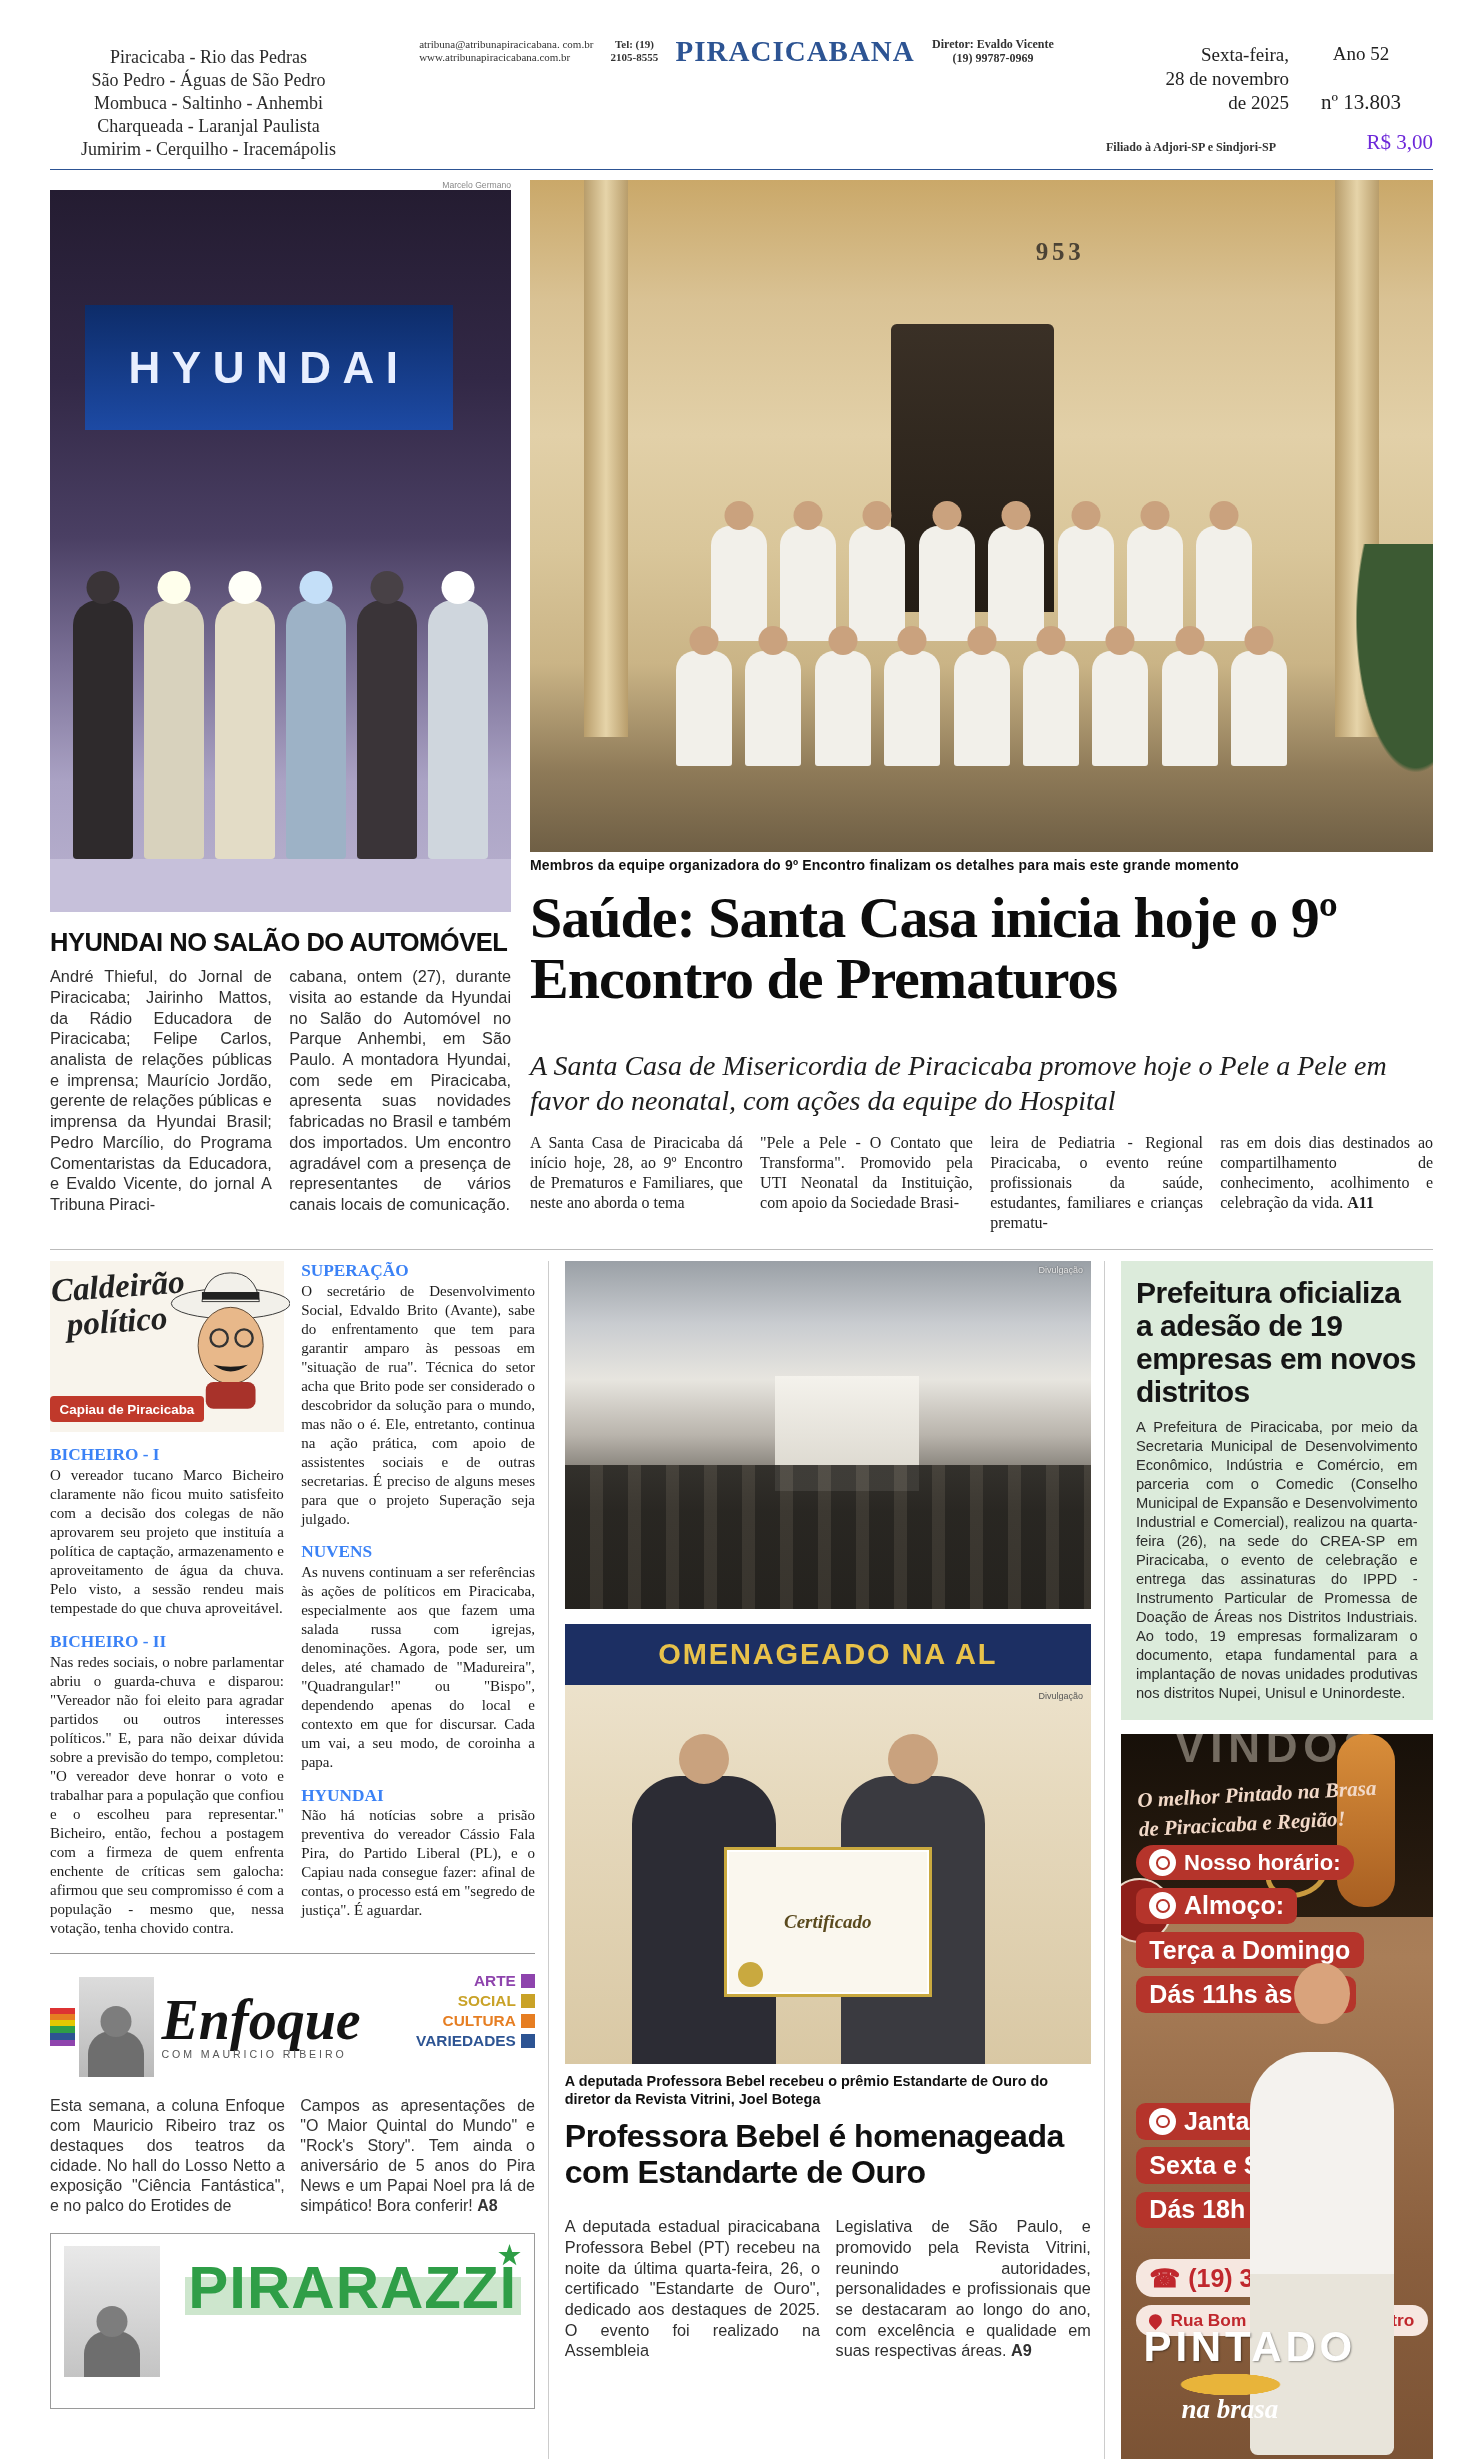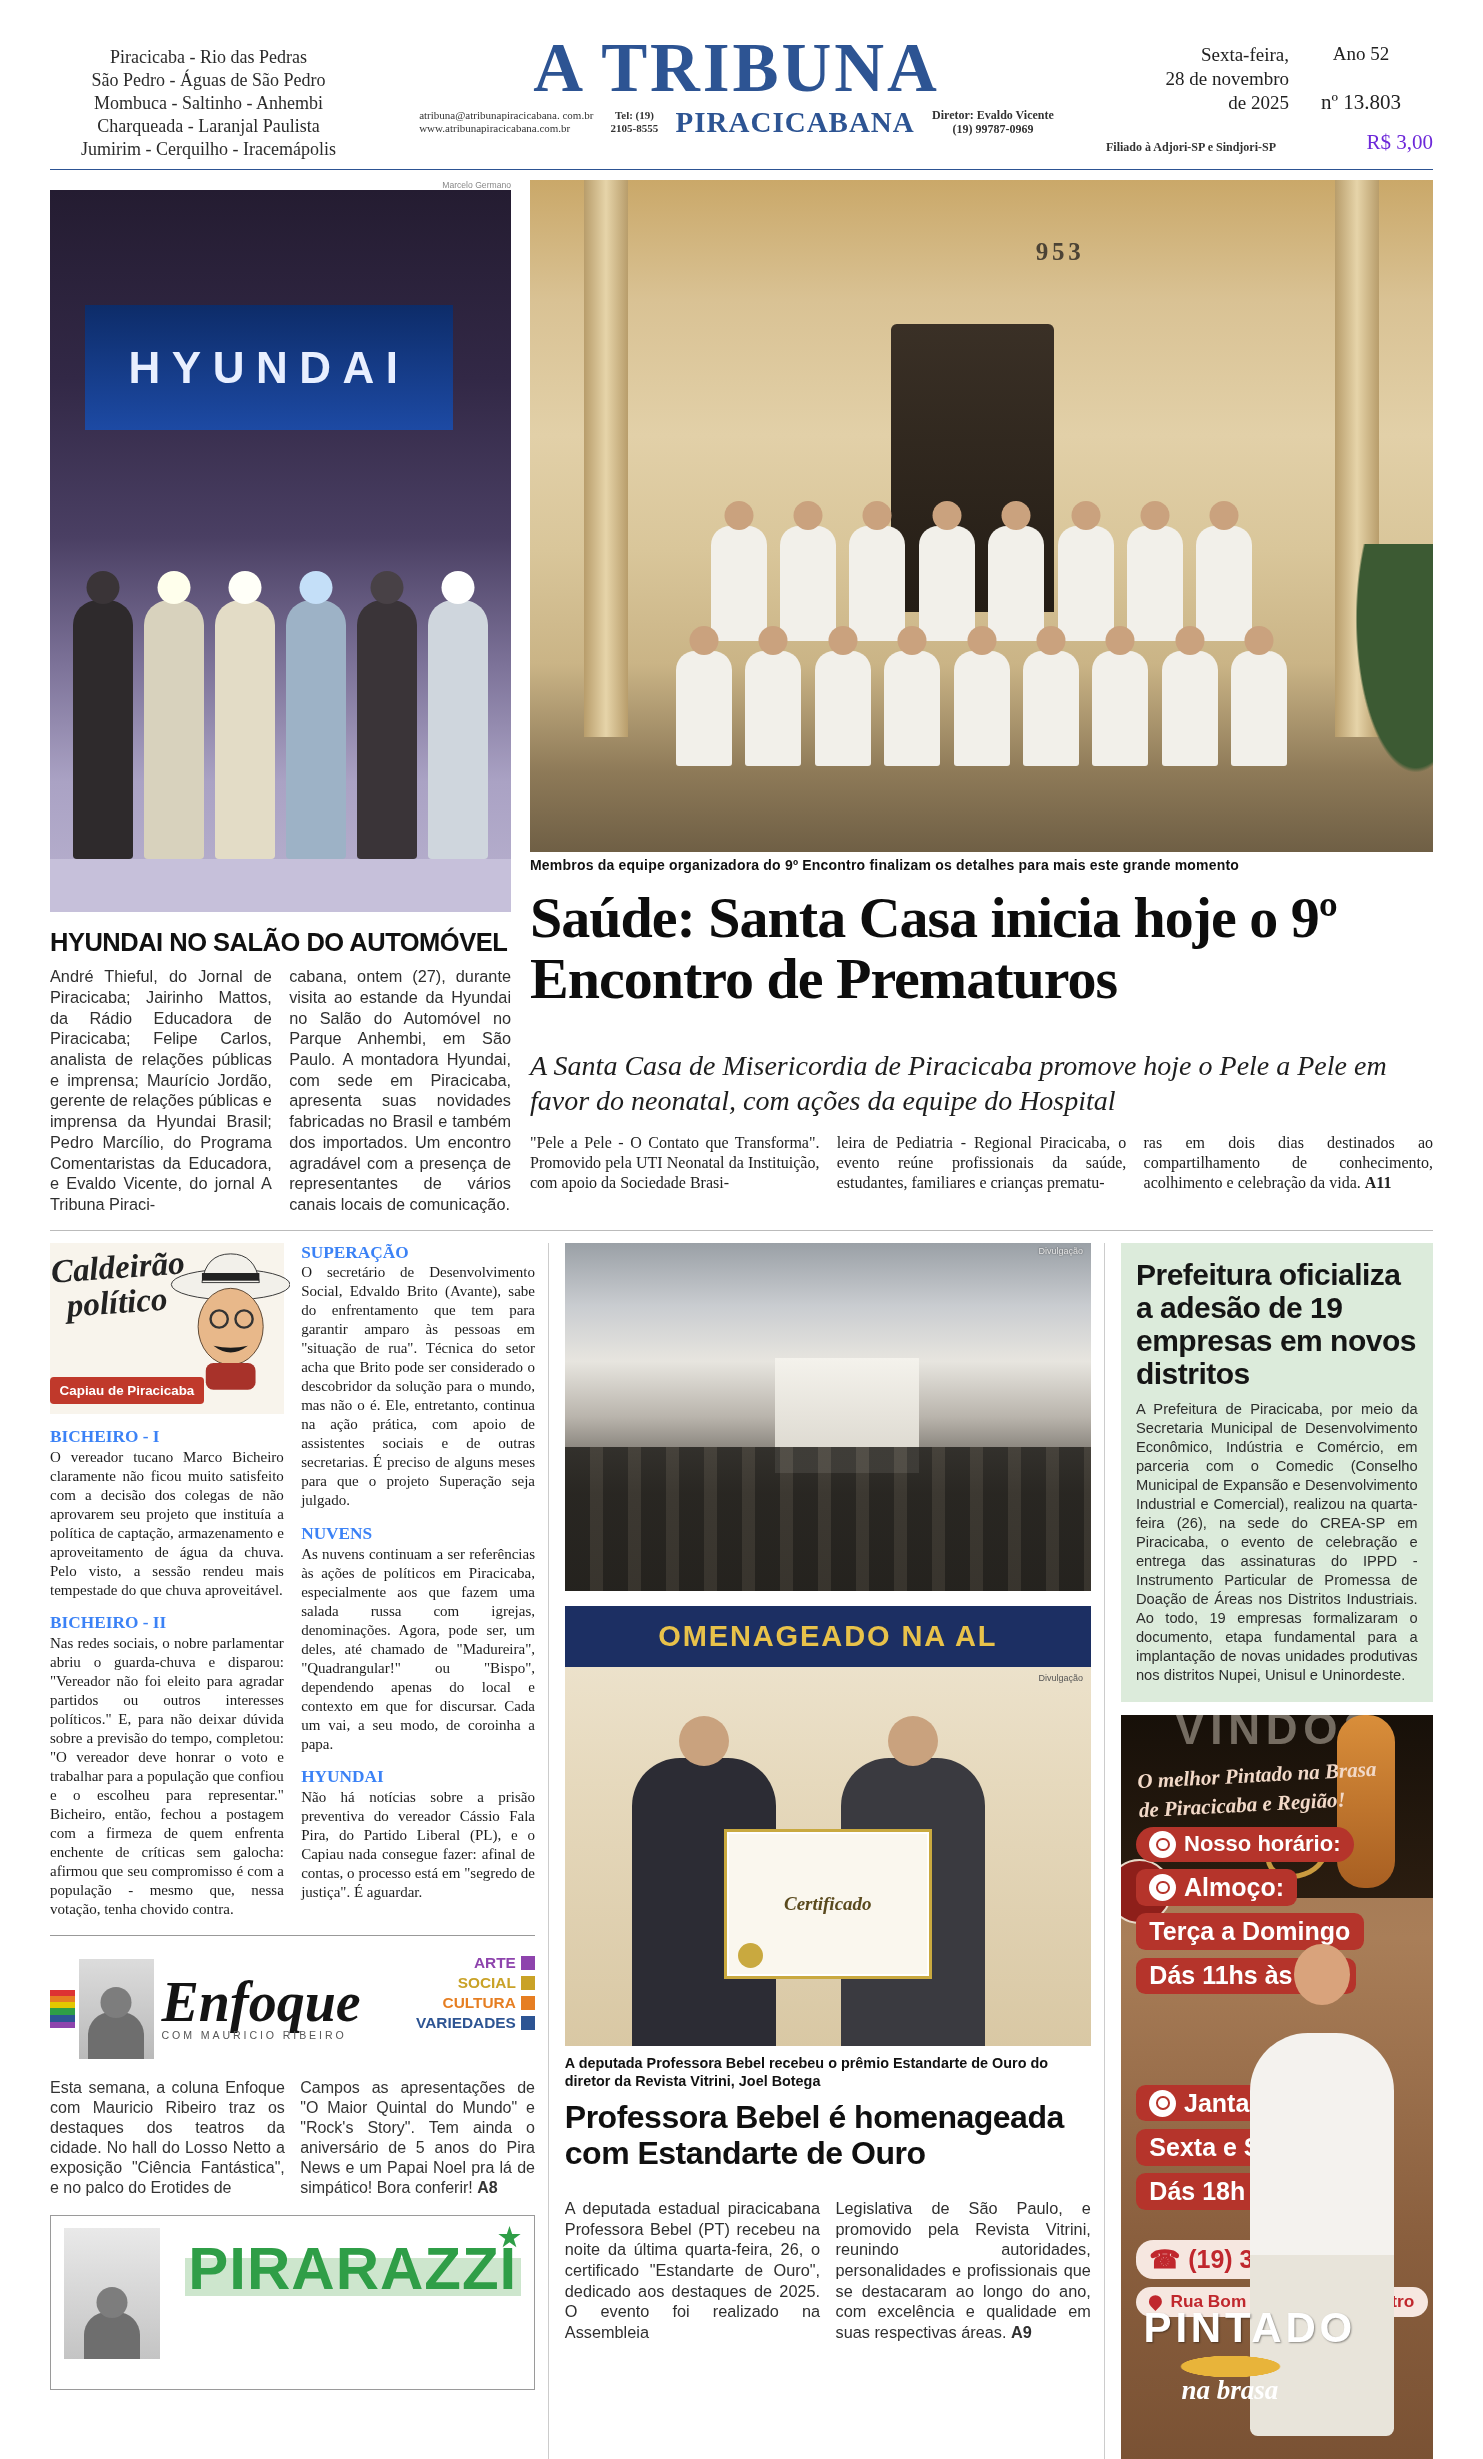--- a/index.html
+++ b/index.html
@@ -164,21 +164,20 @@
 
   <header class="masthead">
     <div class="cities">
       <span>Piracicaba - Rio das Pedras</span>
       <span>São Pedro - Águas de São Pedro</span>
       <span>Mombuca - Saltinho - Anhembi</span>
       <span>Charqueada - Laranjal Paulista</span>
       <span>Jumirim - Cerquilho - Iracemápolis</span>
     </div>
     <div class="mast-center">
-      <div class="mast-title">A TRIBUNA</div>
       <div class="mast-info-row">
         <div class="contact">
           <span>atribuna@atribunapiracicabana. com.br</span><br>
           <span>www.atribunapiracicabana.com.br</span>
         </div>
         <div class="tel">
           <span>Tel: (19)</span><br>
           <span>2105-8555</span>
         </div>
         <div class="mast-sub">PIRACICABANA</div>
@@ -256,20 +255,21 @@
           <div class="tsh"></div>
           <div class="tsh"></div>
           <div class="tsh"></div>
         </div>
         <div class="mp-plant"></div>
       </div>
       <div class="main-caption">Membros da equipe organizadora do 9º Encontro finalizam os detalhes para mais este grande momento</div>
       <h1 class="main-headline">Saúde: Santa Casa inicia hoje o 9º Encontro de Prematuros</h1>
       <div class="main-deck">A Santa Casa de Misericordia de Piracicaba promove hoje o Pele a Pele em favor do neonatal, com ações da equipe do Hospital</div>
       <div class="four-col">
+        <p>A Santa Casa de Piracicaba dá início hoje, 28, ao 9º Encontro de Prematuros e Familiares, que neste ano aborda o tema</p>
         <p>"Pele a Pele - O Contato que Transforma". Promovido pela UTI Neonatal da Instituição, com apoio da Sociedade Brasi-</p>
         <p>leira de Pediatria - Regional Piracicaba, o evento reúne profissionais da saúde, estudantes, familiares e crianças prematu-</p>
         <p><span>ras em dois dias destinados ao compartilhamento de conhecimento, acolhimento e celebração da vida.</span> <b class="pref">A11</b></p>
       </div>
     </section>
   </div>
 
   <div class="row-mid">
 
     <section class="colA">

